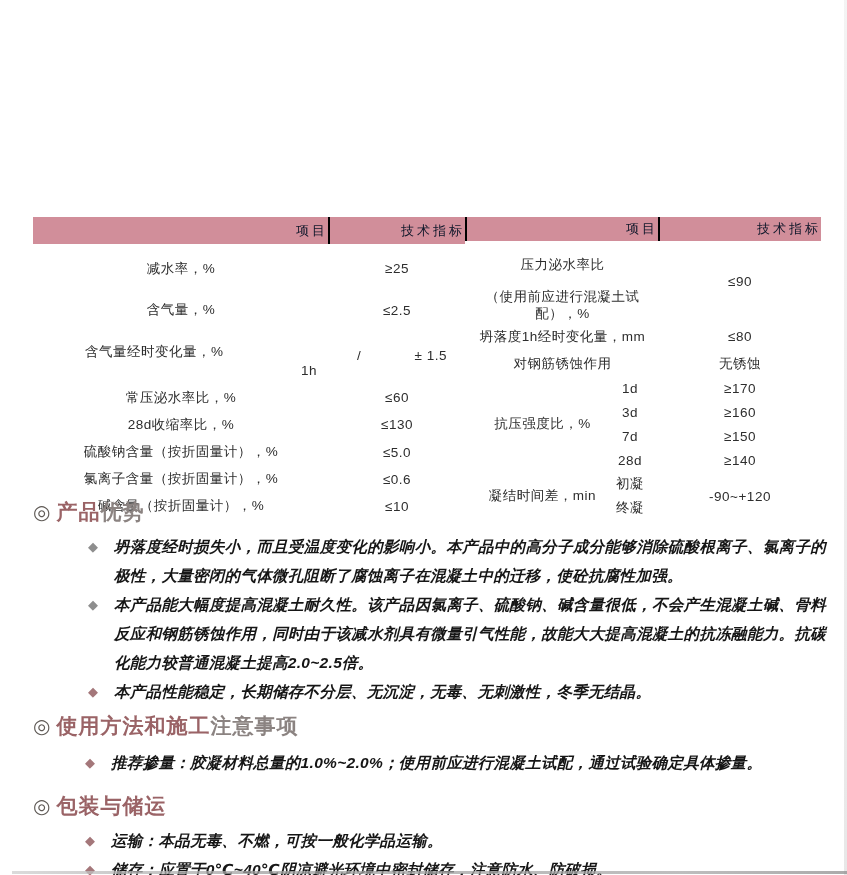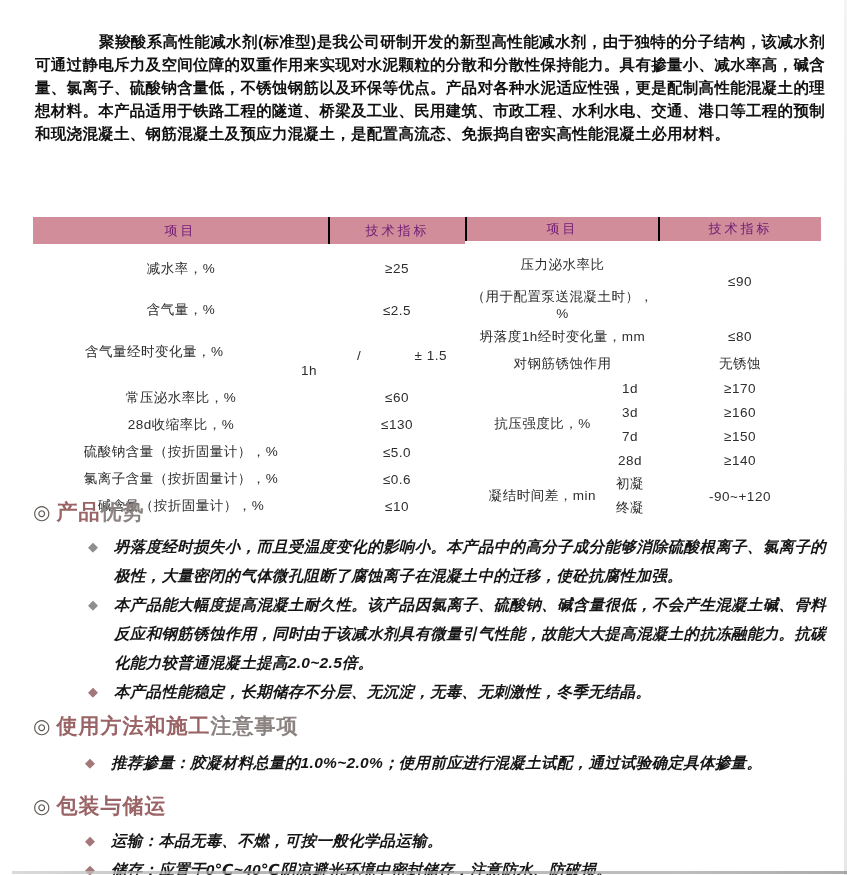--- a/index.html
+++ b/index.html
@@ -27,22 +27,22 @@
   
   .sec-head { position:absolute; left:33px; font-size:21px; font-weight:700;
     color:var(--heading-rose,#9a6366); letter-spacing:1px; white-space:nowrap; }
   .sec-head .ring { color:#5f5a56; font-weight:400; font-size:20px; margin-right:5px; }
   .sec-head .head-rest { color:var(--heading-gray,#8b8381); }
 
   
   .perf-wrap { position:absolute; left:33px; top:217px; display:flex; }
   table.tbl { border-collapse:collapse; table-layout:fixed; }
   table.tbl th {
-    background:var(--header-pink,#d18e9a); color:#701a75; font-weight:400;
-    font-size:13px; letter-spacing:3px; text-align:center;
+    background:var(--header-pink,#d18e9a); color:#0f172a; font-weight:400;
+    font-size:13px; letter-spacing:3px; text-align:right;
   }
   tr.hrow { height:24px; }
   tr.h44 { height:44px; } tr.h29 { height:29px; } tr.h25 { height:25px; } tr.h24 { height:24px; }
   table.tbl td {
     font-size:13.5px; color:#2d2d2d; text-align:center; vertical-align:middle;
     letter-spacing:.5px;
   }
   th.div-l { border-left:2px solid #000000; }
   .two-line div { line-height:17px;margin-top:15px; }
   
@@ -61,21 +61,20 @@
   .mk-rose { color:var(--bullet-rose,#a4777a); }
   .bullet .btext { flex:1; font-size:15.5px; line-height:29px; font-weight:600;
     color:#161616; text-align:justify; letter-spacing:.3px;font-style:italic; }
   .use-note { display:inline-block; }
 </style>
 </head>
 <body>
 
 <div class="page">
 
-  <p class="intro">聚羧酸系高性能减水剂(标准型)是我公司研制开发的新型高性能减水剂，由于独特的分子结构，该减水剂可通过静电斥力及空间位障的双重作用来实现对水泥颗粒的分散和分散性保持能力。具有掺量小、减水率高，碱含量、氯离子、硫酸钠含量低，不锈蚀钢筋以及环保等优点。产品对各种水泥适应性强，更是配制高性能混凝土的理想材料。本产品适用于铁路工程的隧道、桥梁及工业、民用建筑、市政工程、水利水电、交通、港口等工程的预制和现浇混凝土、钢筋混凝土及预应力混凝土，是配置高流态、免振捣自密实高性能混凝土必用材料。</p>
 
 
   <div class="perf-wrap">
 
     <table class="tbl" style="width:432px;">
       <colgroup>
           <col style="width:296px">
           <col style="width:136px">
         </colgroup>
       <tbody>
@@ -133,21 +132,21 @@
           <col style="width:162px">
         </colgroup>
       <tbody>
           <tr class="hrow">
         <th colspan="2" class="div-l">项目</th>
         <th class="div-l">技术指标</th>
       </tr>
       <tr class="h44">
         <td colspan="2" class="two-line">
           <div>压力泌水率比</div>
-          <div>（用于配置泵送混凝土时），%</div>
+          <div>（使用前应进行混凝土试配），%</div>
         </td>
         <td>≤90</td>
       </tr>
       <tr class="h29">
         <td colspan="2">坍落度1h经时变化量，mm</td>
         <td>≤80</td>
       </tr>
       <tr class="h25">
         <td colspan="2">对钢筋锈蚀作用</td>
         <td>无锈蚀</td>

